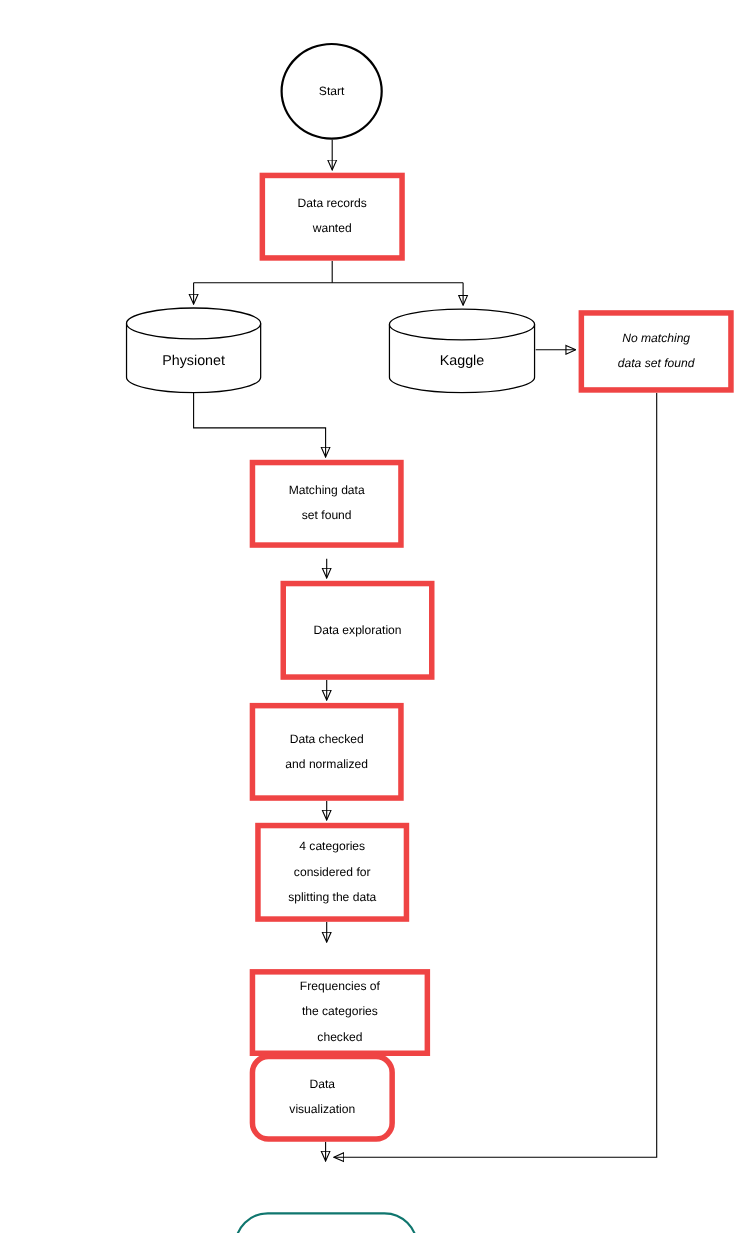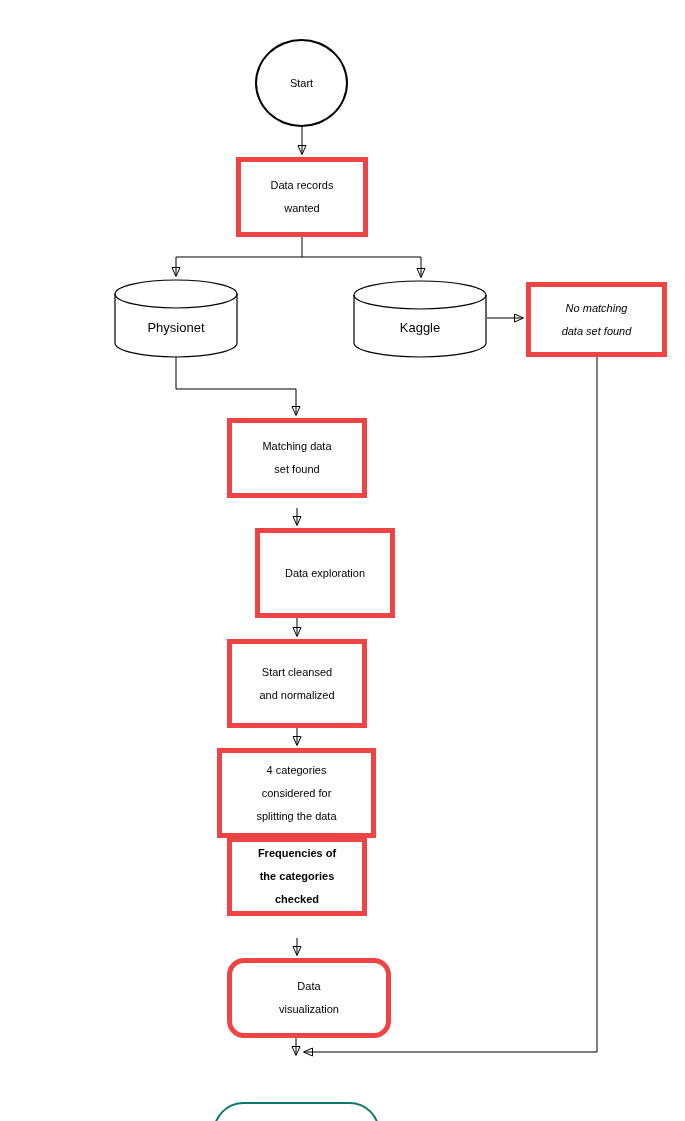--- a/index.html
+++ b/index.html
@@ -57,23 +57,23 @@
 
   
   #n-start         { left: 255px; top:   39px; width:  93px; height: 88px; }
   #n-records       { left: 236px; top:  157px; width: 132px; height: 80px; }
   #n-physionet     { left: 114px; top:  279px; width: 124px; height: 79px; }
   #n-kaggle        { left: 353px; top:  280px; width: 134px; height: 78px; }
   #n-nomatch       { left: 526px; top:  282px; width: 141px; height: 75px; font-style: italic; }
   #n-matching      { left: 227px; top:  418px; width: 140px; height: 80px; }
   #n-exploration   { left: 227px; top:  528px; width: 140px; height: 90px; margin-left: 28px; }
   #n-cleansed      { left: 227px; top:  639px; width: 140px; height: 89px; }
-  #n-categories    { left: 217px; top:  748px; width: 159px; height: 90px; }
-  #n-frequencies   { left: 227px; top:  837px; width: 140px; height: 79px; font-weight: bold; }
-  #n-visualization { left: 227px; top:  958px; width: 164px; height: 80px; border-radius: 17px; }
+  #n-categories    { left: 232px; top:  748px; width: 140px; height: 90px; }
+  #n-frequencies   { left: 227px; top:  881px; width: 164px; height: 79px; }
+  #n-visualization { left: 227px; top:  958px; width: 132px; height: 80px; border-radius: 17px; }
   #n-end           { left: 213px; top: 1058px; width: 167px; height: 61px; }
 </style>
 </head>
 <body>
 
 <div class="canvas">
 
   <svg class="edges" viewBox="0 0 685 1121" xmlns="http://www.w3.org/2000/svg">
     <defs>
       <marker id="arrow" viewBox="0 0 10 10" markerWidth="10" markerHeight="10" refX="9" refY="5" orient="auto" markerUnits="userSpaceOnUse">
@@ -118,21 +118,21 @@
   </div>
 
   <div id="n-nomatch" class="node rect">No matching
 data set found</div>
 
   <div id="n-matching" class="node rect">Matching data
 set found</div>
 
   <div id="n-exploration" class="node rect">Data exploration</div>
 
-  <div id="n-cleansed" class="node rect">Start cleansed
+  <div id="n-cleansed" class="node rect">Data checked
 and normalized</div>
 
   <div id="n-categories" class="node rect">4 categories
 considered for
 splitting the data</div>
 
   <div id="n-frequencies" class="node rect">Frequencies of
 the categories
 checked</div>
 

